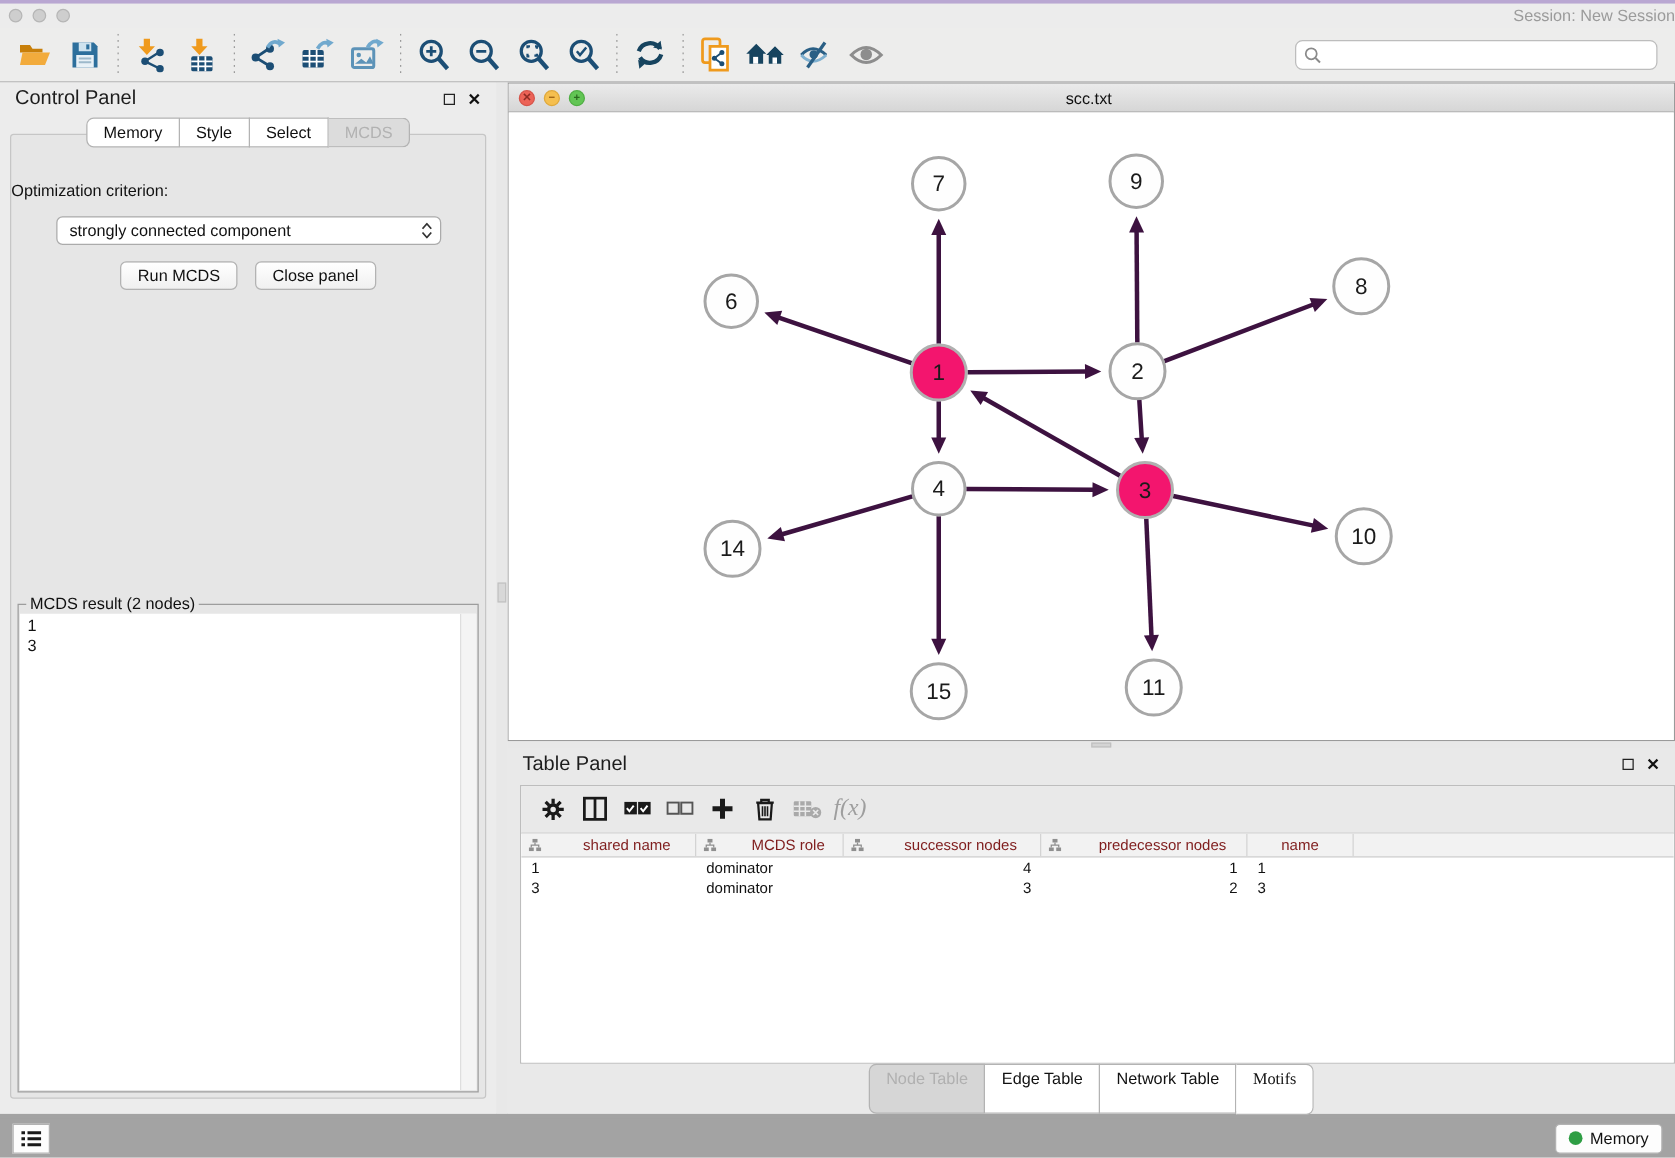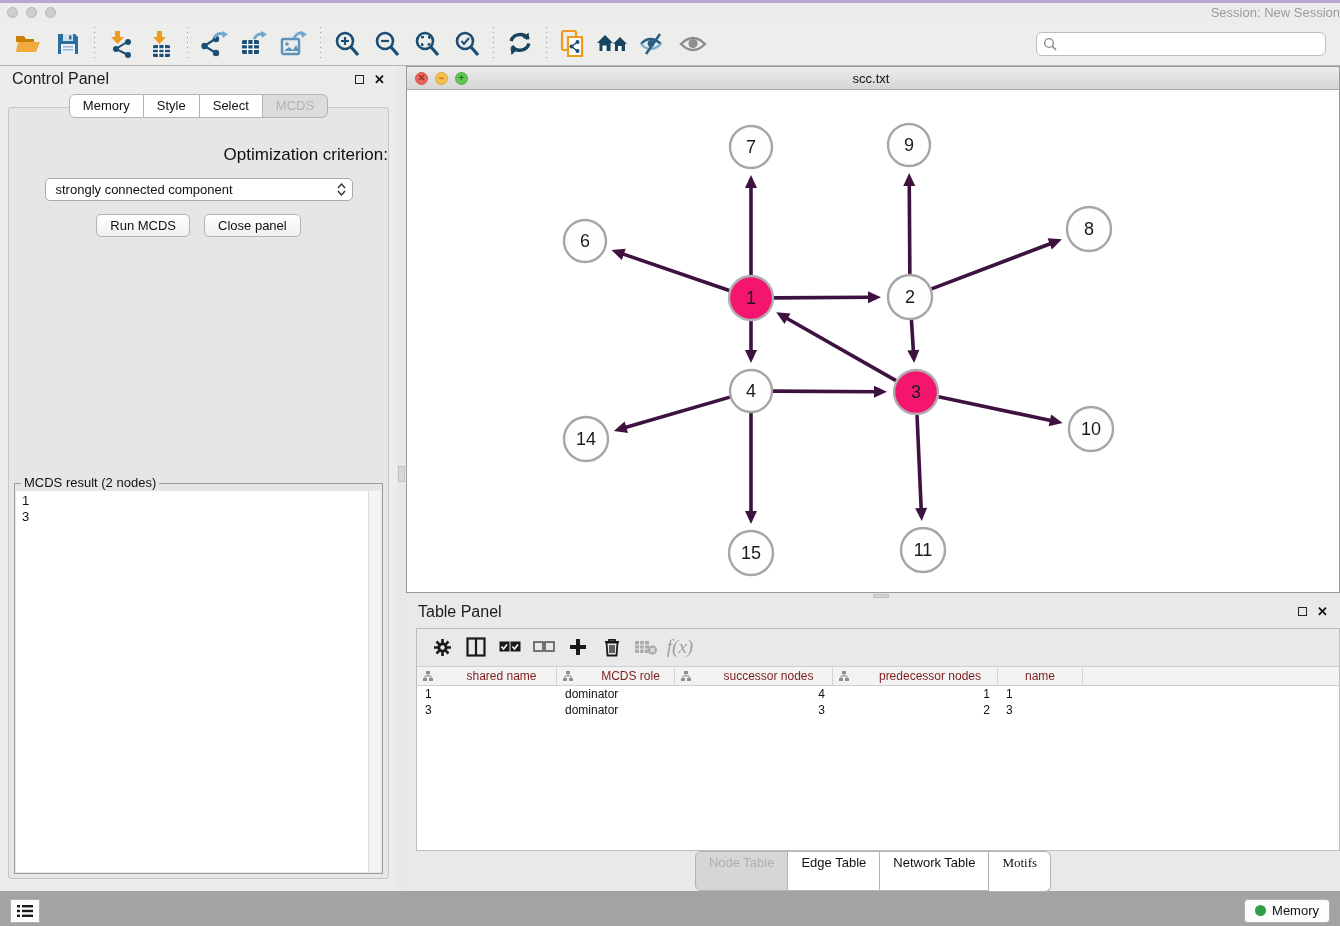--- a/index.html
+++ b/index.html
@@ -32,21 +32,21 @@
   .float-box { width:9px; height:9px; border:1.5px solid #222; display:inline-block; }
   .close-x { font-size:13px; font-weight:bold; color:#111; line-height:9px; }
 
   .cp-tabs { display:flex; justify-content:center; position:relative; z-index:2; margin-top:2px; }
   .cp-tab { font-size:13px; padding:3px 13px 4px; background:#fff; border:1px solid #b3b3b3; border-left-width:0; color:#111; cursor:pointer; }
   .cp-tab:first-child { border-left-width:1px; border-top-left-radius:6px; border-bottom-left-radius:6px; }
   .cp-tab:last-child { border-top-right-radius:6px; border-bottom-right-radius:6px; }
   .cp-tab.active { background:#dcdcdc; color:#b2b2b2; }
 
   .cp-body { flex:1; margin:-11px 8px 12px 8px; padding-top:11px; background:#e6e6e6; border:1px solid #c6c6c6; border-radius:3px; position:relative; }
-  .cp-opt-label { text-align:right; font-size:17px; color:#111; margin-top:26px; }
+  .cp-opt-label { text-align:left; font-size:13px; color:#111; margin-top:26px; }
   .cp-select { width:308px; height:23px; margin:13px auto 0; background:#fff; border:1px solid #ababab; border-radius:5px; display:flex; align-items:center; padding-left:10px; font-size:13px; color:#111; cursor:pointer; }
   .cp-select .chev { margin-left:auto; margin-right:6px; display:flex; flex-direction:column; align-items:center; gap:1px; }
   .cp-btn-row { display:flex; justify-content:center; gap:14px; margin-top:13px; }
   .cp-btn { font-size:13px; color:#111; background:linear-gradient(#ffffff,#f0f0f0); border:1px solid #b3b3b3; border-radius:5px; padding:3px 13px; cursor:pointer; }
 
   .groupbox { position:absolute; left:5px; right:5px; top:375px; bottom:4px; border:1px solid #9d9d9d; }
   .groupbox .legend { position:absolute; top:-9px; left:6px; background:#e6e6e6; padding:0 3px; font-size:13px; color:#111; }
   .gb-list { position:absolute; inset:7px 1px 1px 1px; background:#fff; overflow:hidden; }
   .gb-items { padding:2px 0 0 6px; font-size:13px; color:#111; line-height:16px; }
   .gb-scroll { position:absolute; top:0; right:0; bottom:0; width:13px; background:#f4f4f4; border-left:1px solid #dedede; }

